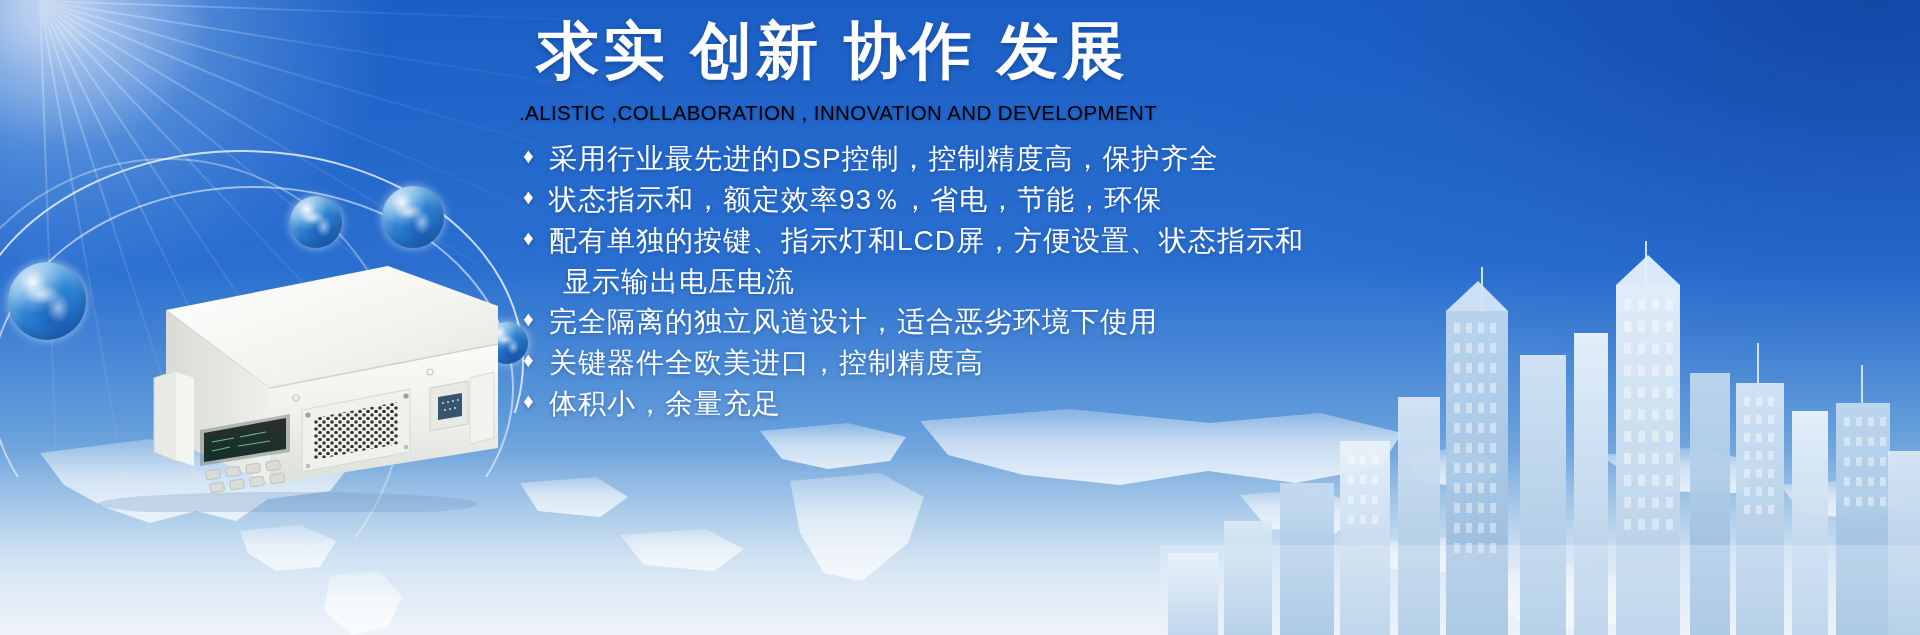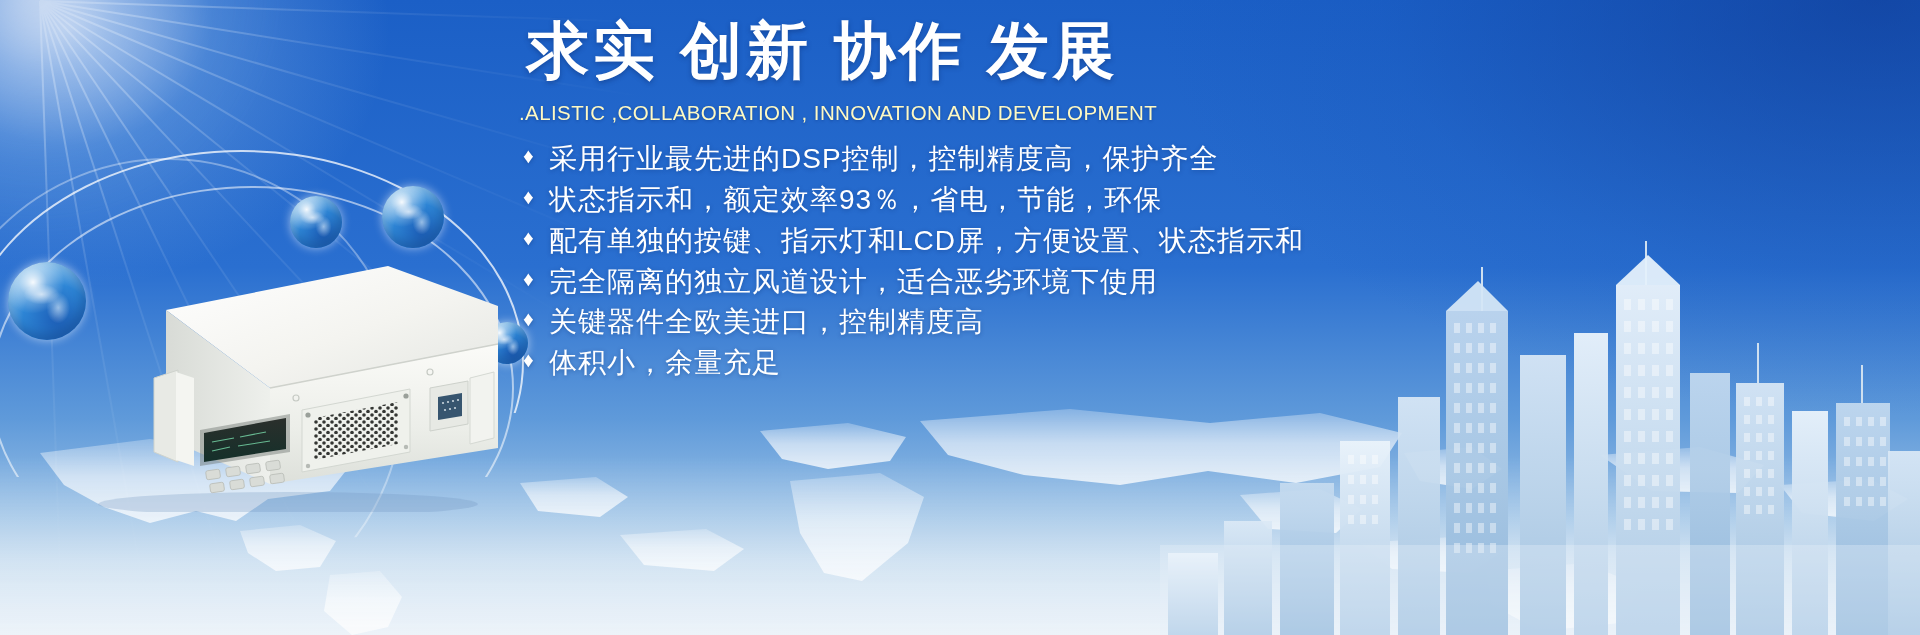--- a/index.html
+++ b/index.html
@@ -84,32 +84,32 @@
   
   .copy{
     position:absolute;left:515px;top:18px;width:1330px;
     color:#ffffff;
   }
   .headline{
     font-size:62px;
     font-weight:bold;
     letter-spacing:4px;
     line-height:1.08;
-    margin:0 0 4px 6px;
+    margin:0 0 4px 16px;
     text-align:left;
     padding-left:6px;
     text-shadow:0 2px 5px rgba(10,45,110,.45);
     white-space:nowrap;
   }
   .subhead{
     font-size:20.5px;
     letter-spacing:.4px;
     margin:16px 0 14px 0;
     padding-left:4px;
-    color:#fef9c3;
+    color:#000000;
     white-space:nowrap;
     text-shadow:0 1px 3px rgba(10,45,110,.45);
   }
   .bullets{list-style:none;margin:0;padding:0 0 0 8px;}
   .bullets li{
     display:flex;
     align-items:flex-start;
     font-size:28px;
     line-height:1.46;
     letter-spacing:1px;
@@ -498,20 +498,24 @@
         <span class="txt">采用行业最先进的DSP控制，控制精度高，保护齐全</span>
       </li>
       <li>
         <span class="mark">♦</span>
         <span class="txt">状态指示和，额定效率93％，省电，节能，环保</span>
       </li>
       <li>
         <span class="mark">♦</span>
         <span class="txt">配有单独的按键、指示灯和LCD屏，方便设置、状态指示和</span>
       </li>
+      <li class="cont">
+        <span class="mark">♦</span>
+        <span class="txt">显示输出电压电流</span>
+      </li>
       <li>
         <span class="mark">♦</span>
         <span class="txt">完全隔离的独立风道设计，适合恶劣环境下使用</span>
       </li>
       <li>
         <span class="mark">♦</span>
         <span class="txt">关键器件全欧美进口，控制精度高</span>
       </li>
       <li>
         <span class="mark">♦</span>

